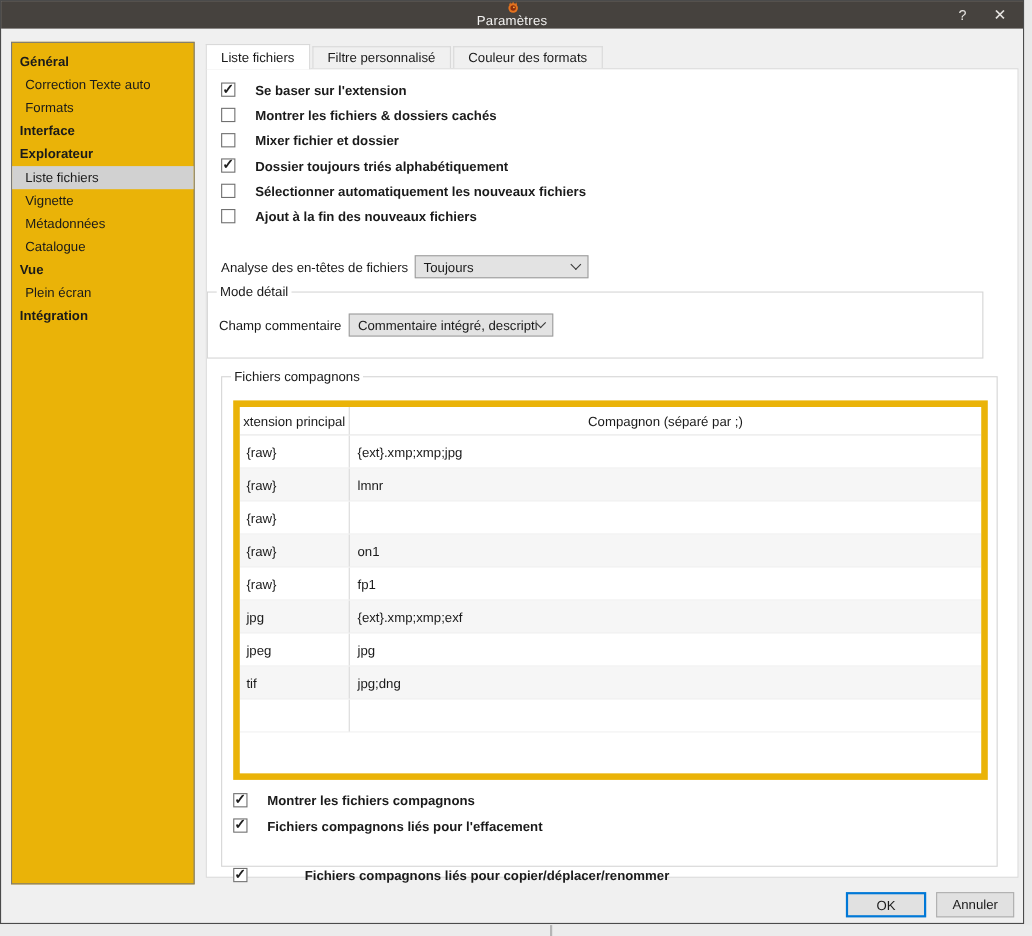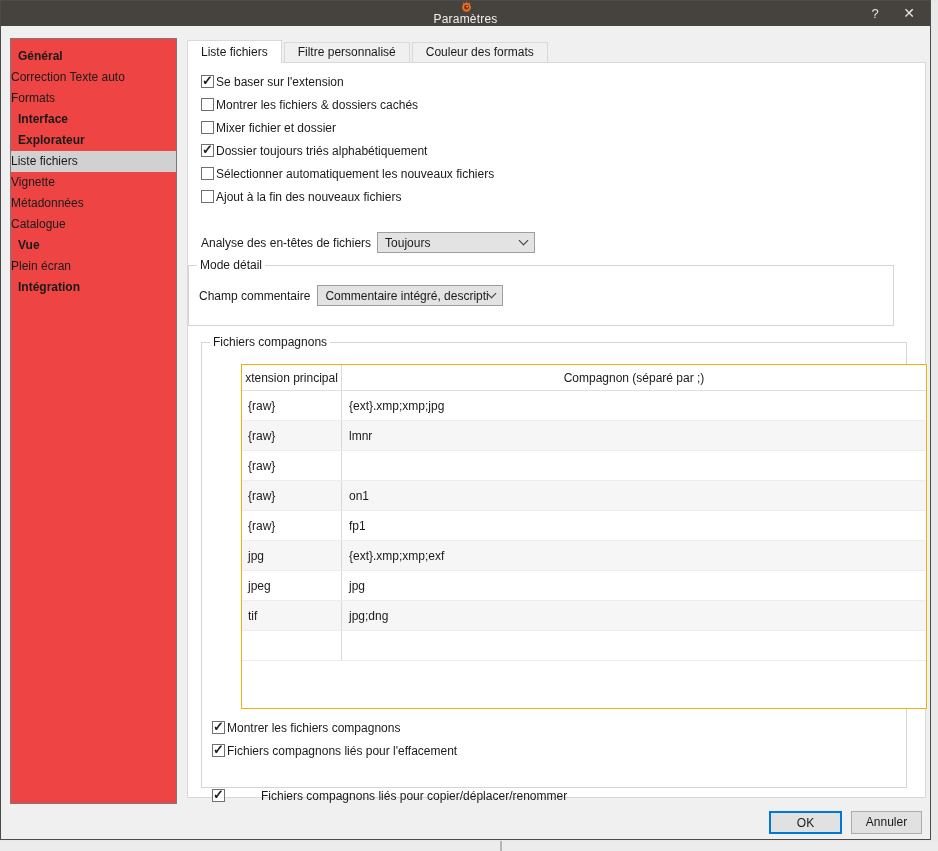--- a/index.html
+++ b/index.html
@@ -14,42 +14,42 @@
               background:#46423e; color:#f2f1f0; display:flex; align-items:center;flex-direction:column; }
   .titlebar .app-icon { width:17px; height:17px; margin:0 7px 0 8px; }
   .titlebar .title { font-size:12px; letter-spacing:.2px; }
   .tb-btn { position:absolute; top:0; height:25px; width:34px; text-align:center;
             line-height:25px; color:#e8e6e3; font-size:13px; cursor:default; }
   .tb-help { right:38px; }
   .tb-close { right:4px; font-size:14px; }
 
   
   .sidebar { position:absolute; left:9px; top:37px; width:167px; height:766px;
-             background:#ef4444; border:1px solid #7a7a7a; padding-top:7px; }
-  .side-item { height:21px; line-height:21px; padding-left:0; white-space:nowrap; cursor:default; }
+             background:#eab308; border:1px solid #7a7a7a; padding-top:7px; }
+  .side-item { height:21px; line-height:21px; padding-left:12px; white-space:nowrap; cursor:default; }
   .side-item.cat { font-weight:bold; padding-left:7px; }
   .side-item.selected { background:#d1d1d1; }
 
   
   .tabs { position:absolute; left:186px; top:39px; height:23px; display:flex; z-index:3; }
   .tab { height:20px; margin-top:2px; line-height:19px; padding:0 13px;
          border:1px solid #d9d9d9; border-bottom:none; background:#f0f0f0;
          margin-right:2px; white-space:nowrap; cursor:default; }
   .tab.active { height:23px; margin-top:0; line-height:22px; background:#fff; z-index:4; }
 
   
   .panel { position:absolute; left:186px; top:61px; width:739px; height:736px;
            background:#fff; border:1px solid #d9d9d9; z-index:2; }
 
   .cbrow { position:absolute; left:13px; height:17px; display:flex; align-items:center; cursor:default; }
   .checkbox { display:inline-block; width:13px; height:13px; background:#fff;
               border:1px solid #707070; position:relative; flex:0 0 13px; }
   .checkbox.checked::after { content:"✓"; position:absolute; left:0px; top:-3px;
               font-size:13px; font-weight:bold; color:#1f1f1f; }
-  .cbrow .cblabel { margin-left:2px; white-space:nowrap; }
+  .cbrow .cblabel { margin-left:18px; white-space:nowrap;font-weight:bold; }
 
   .combo { background:#e3e3e3; border:1px solid #9e9e9e; height:21px;
            display:flex; align-items:center; padding:0 7px; cursor:default; }
   .combo .combo-text { flex:1; white-space:nowrap; overflow:hidden; }
   .chev { width:7px; height:7px; border-right:1px solid #3a3a3a; border-bottom:1px solid #3a3a3a;
           transform:rotate(45deg); margin-top:-4px; flex:0 0 7px; }
 
   .analyse-row { position:absolute; left:13px; top:169px; display:flex; align-items:center; }
   .analyse-row .lbl { margin-right:6px; white-space:nowrap; }
   .analyse-row .combo { width:158px; }
@@ -59,21 +59,21 @@
                         padding:0 3px; white-space:nowrap; }
   .gb-detail { left:0; top:202px; width:706px; height:61px; }
   .champ-row { position:absolute; left:10px; top:19px; display:flex; align-items:center; }
   .champ-row .lbl { margin-right:7px; }
   .champ-row .combo { width:186px; }
 
   .gb-comp { left:13px; top:279px; width:706px; height:446px; }
 
   
   .table { position:absolute; left:10px; top:21px; width:686px; height:345px;
-           border:1px solid #eab308; background:#fff; display:flex; flex-direction:column; overflow:hidden;margin-left:29px; }
+           border:6px solid #eab308; background:#fff; display:flex; flex-direction:column; overflow:hidden; }
   .trow { display:flex; flex:0 0 30px; height:30px; border-bottom:1px solid #ededed; background:#fff; }
   .trow.alt { background:#f6f6f6; }
   .thead { flex:0 0 26px; height:26px; border-bottom:1px solid #e0e0e0; }
   .tc1 { flex:0 0 100px; width:100px; border-right:1px solid #d9d9d9; padding:0 6px;
          display:flex; align-items:center; white-space:nowrap; overflow:hidden; }
   .tc2 { flex:1; padding:0 7px; display:flex; align-items:center; white-space:nowrap; overflow:hidden; }
   .thead .tc1, .thead .tc2 { justify-content:center; padding:0 1px; }
   .tfiller { flex:1; background:#fff; }
 
   .comp-cb-1 { top:376px; }

